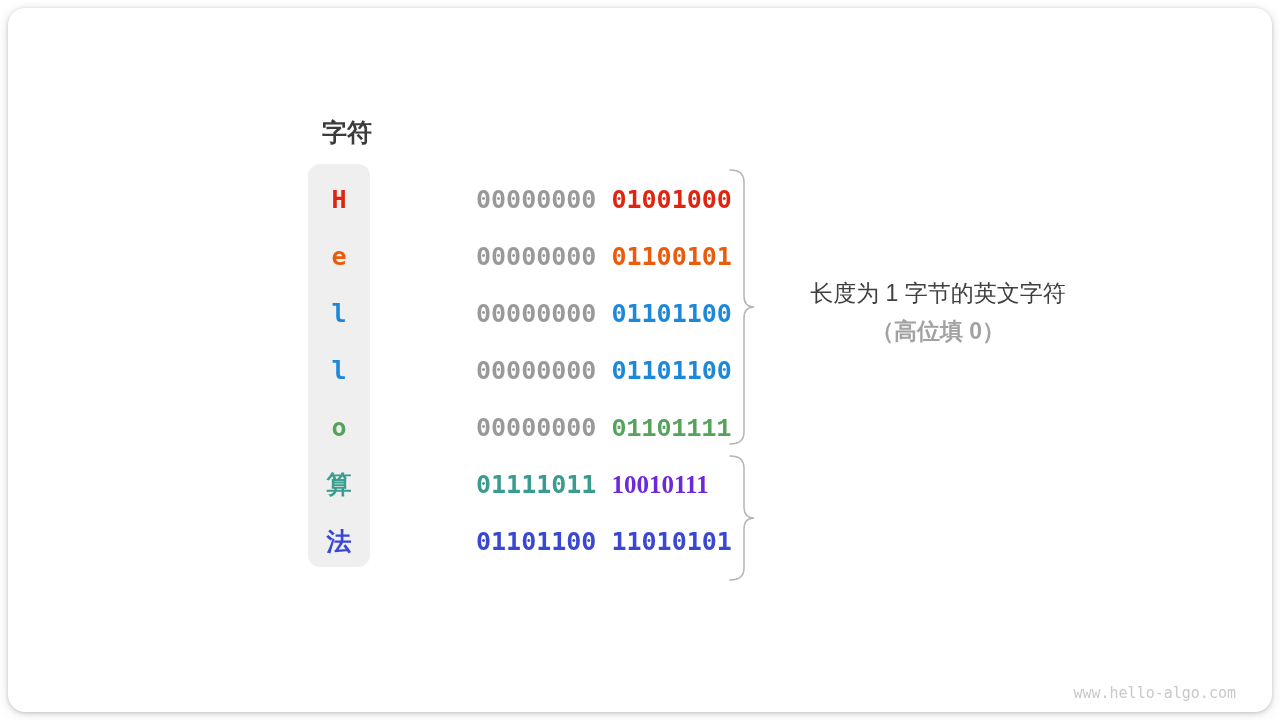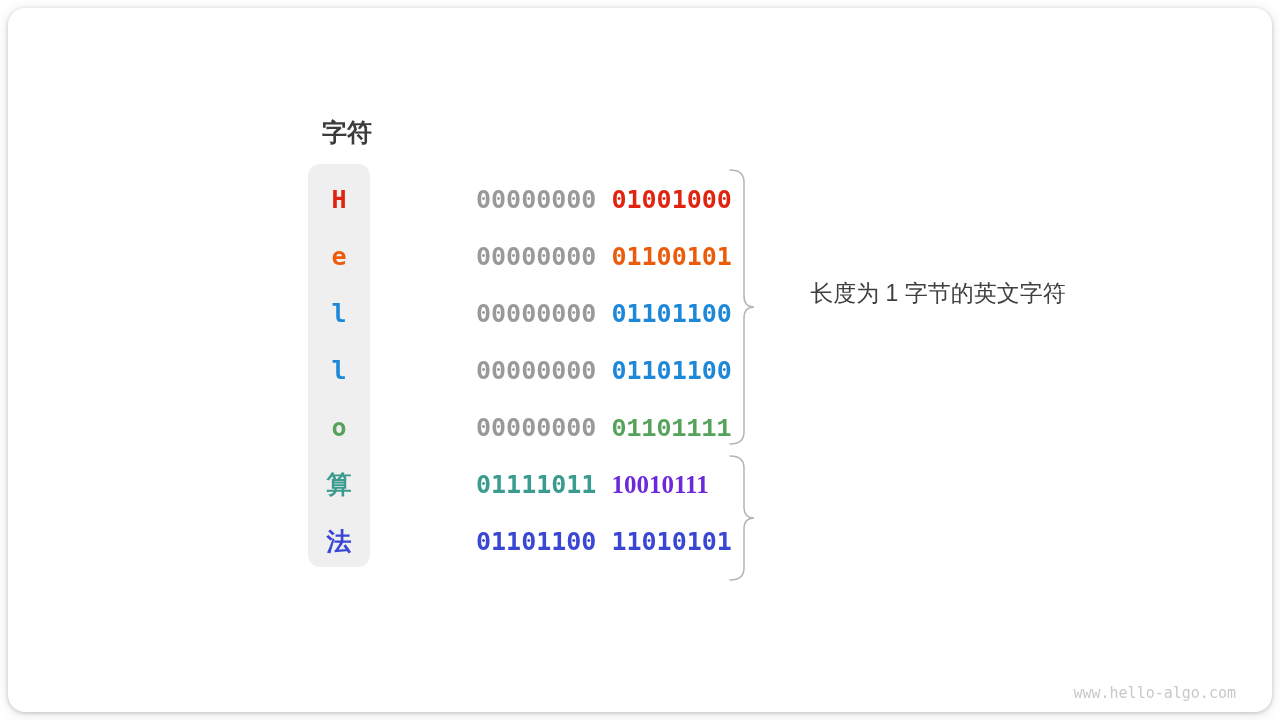--- a/index.html
+++ b/index.html
@@ -128,17 +128,18 @@
 
   <svg class="brace brace-en" viewBox="0 0 30 276">
     <path d="M 4 1 Q 18 1 18 13 L 18 127 Q 18 138 28 138 Q 18 138 18 149 L 18 263 Q 18 275 4 275" fill="none" stroke="#b5b5b5" stroke-width="1.5" stroke-linecap="round"></path>
   </svg>
   <svg class="brace brace-cn" viewBox="0 0 30 126">
     <path d="M 4 1 Q 18 1 18 13 L 18 52 Q 18 63 28 63 Q 18 63 18 74 L 18 113 Q 18 125 4 125" fill="none" stroke="#b5b5b5" stroke-width="1.5" stroke-linecap="round"></path>
   </svg>
 
   <div class="annotation annotation-en">
     <div>长度为 1 字节的英文字符</div>
+    <div class="sub">（高位填 0）</div>
   </div>
 
   <div class="watermark">www.hello-algo.com</div>
 
 </div>
 
 </body></html>

